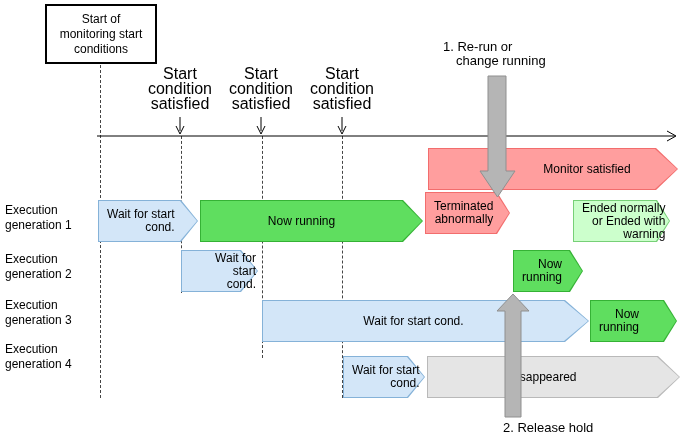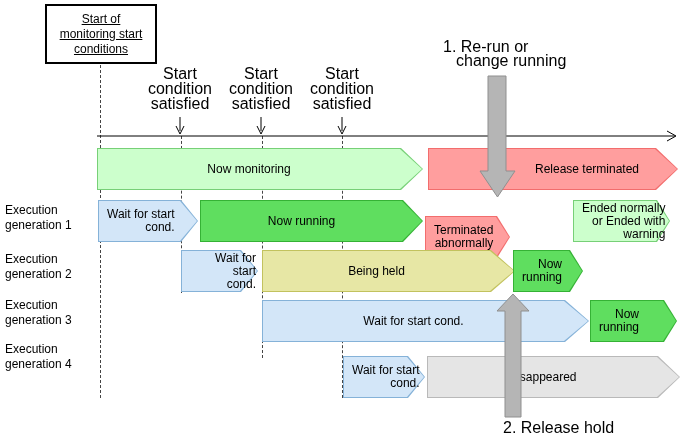--- a/index.html
+++ b/index.html
@@ -5,27 +5,27 @@
   html,body{margin:0;padding:0;background:#fff;}
   body{font-family:"Liberation Sans","DejaVu Sans",sans-serif;color:#000;}
   #canvas{position:relative;width:687px;height:443px;background:#fff;overflow:hidden;}
 
   
   .dash{position:absolute;width:0;border-left:1px dashed #444;z-index:0;}
 
   
   .start-box{position:absolute;left:45px;top:4px;width:112px;height:60px;border:2px solid #000;
     background:#fff;display:flex;align-items:center;justify-content:center;text-align:center;
-    font-size:12px;line-height:15px;white-space:pre-line;z-index:2;box-sizing:border-box;text-decoration:underline;}
+    font-size:12px;line-height:15px;white-space:pre-line;z-index:2;box-sizing:border-box;}
 
   
   .cond-label{position:absolute;width:70px;top:66px;text-align:center;font-size:16px;line-height:15px;
     white-space:pre-line;z-index:2;}
   .row-label{position:absolute;left:5px;width:92px;font-size:12px;line-height:15px;white-space:pre-line;z-index:2;}
-  .ann{position:absolute;font-size:16px;line-height:14px;z-index:4;}
+  .ann{position:absolute;font-size:13px;line-height:14px;z-index:4;}
   .ann .ln2{display:block;margin-left:13px;}
 
   
   .barw{position:absolute;height:42px;z-index:1;}
   .shape{position:absolute;clip-path:polygon(0 0,calc(100% - var(--tip)) 0,100% 50%,calc(100% - var(--tip)) 100%,0 100%);}
   .shape.b{inset:0;background:var(--s);}
   .shape.f{inset:1px;background:var(--f);}
   .bl{position:absolute;inset:0;display:flex;align-items:center;font-size:12px;line-height:13px;
     white-space:pre-line;z-index:1;}
   .bl.c{justify-content:center;text-align:center;padding-right:var(--tip);}
@@ -76,66 +76,56 @@
 
   <div class="row-label" style="top:203px;">Execution
 generation 1</div>
   <div class="row-label" style="top:252px;">Execution
 generation 2</div>
   <div class="row-label" style="top:298px;">Execution
 generation 3</div>
   <div class="row-label" style="top:342px;">Execution
 generation 4</div>
 
-  <div class="barw pale" style="left:97px;top:148px;width:326px;--tip:22px;">
-    <div class="shape b"></div>
-    <div class="shape f"></div>
-    <span class="bl c">Now monitoring</span>
-  </div>
   <div class="barw pink" style="left:428px;top:148px;width:250px;--tip:22px;">
     <div class="shape b"></div>
     <div class="shape f"></div>
-    <span class="bl c" style="padding-left:90px;">Release terminated</span>
+    <span class="bl c" style="padding-left:90px;">Monitor satisfied</span>
   </div>
 
   <div class="barw blue" style="left:98px;top:200px;width:100px;--tip:17px;">
     <div class="shape b"></div>
     <div class="shape f"></div>
     <span class="bl l">Wait for start
 cond.</span>
   </div>
   <div class="barw bright" style="left:200px;top:200px;width:223px;--tip:20px;">
     <div class="shape b"></div>
     <div class="shape f"></div>
     <span class="bl c">Now running</span>
   </div>
-  <div class="barw pink" style="left:425px;top:216px;width:85px;--tip:13px;">
+  <div class="barw pink" style="left:425px;top:192px;width:85px;--tip:13px;">
     <div class="shape b"></div>
     <div class="shape f"></div>
     <span class="bl l">Terminated
 abnormally</span>
   </div>
   <div class="barw pale" style="left:573px;top:200px;width:97px;--tip:13px;">
     <div class="shape b"></div>
     <div class="shape f"></div>
     <span class="bl l">Ended normally
 or Ended with
 warning</span>
   </div>
 
   <div class="barw blue" style="left:181px;top:250px;width:77px;--tip:17px;">
     <div class="shape b"></div>
     <div class="shape f"></div>
     <span class="bl l">Wait for start
 cond.</span>
-  </div>
-  <div class="barw khaki" style="left:262px;top:250px;width:253px;--tip:24px;">
-    <div class="shape b"></div>
-    <div class="shape f"></div>
-    <span class="bl c">Being held</span>
   </div>
   <div class="barw bright" style="left:513px;top:250px;width:70px;--tip:13px;">
     <div class="shape b"></div>
     <div class="shape f"></div>
     <span class="bl l">Now
 running</span>
   </div>
 
   <div class="barw blue" style="left:262px;top:300px;width:327px;--tip:24px;">
     <div class="shape b"></div>

